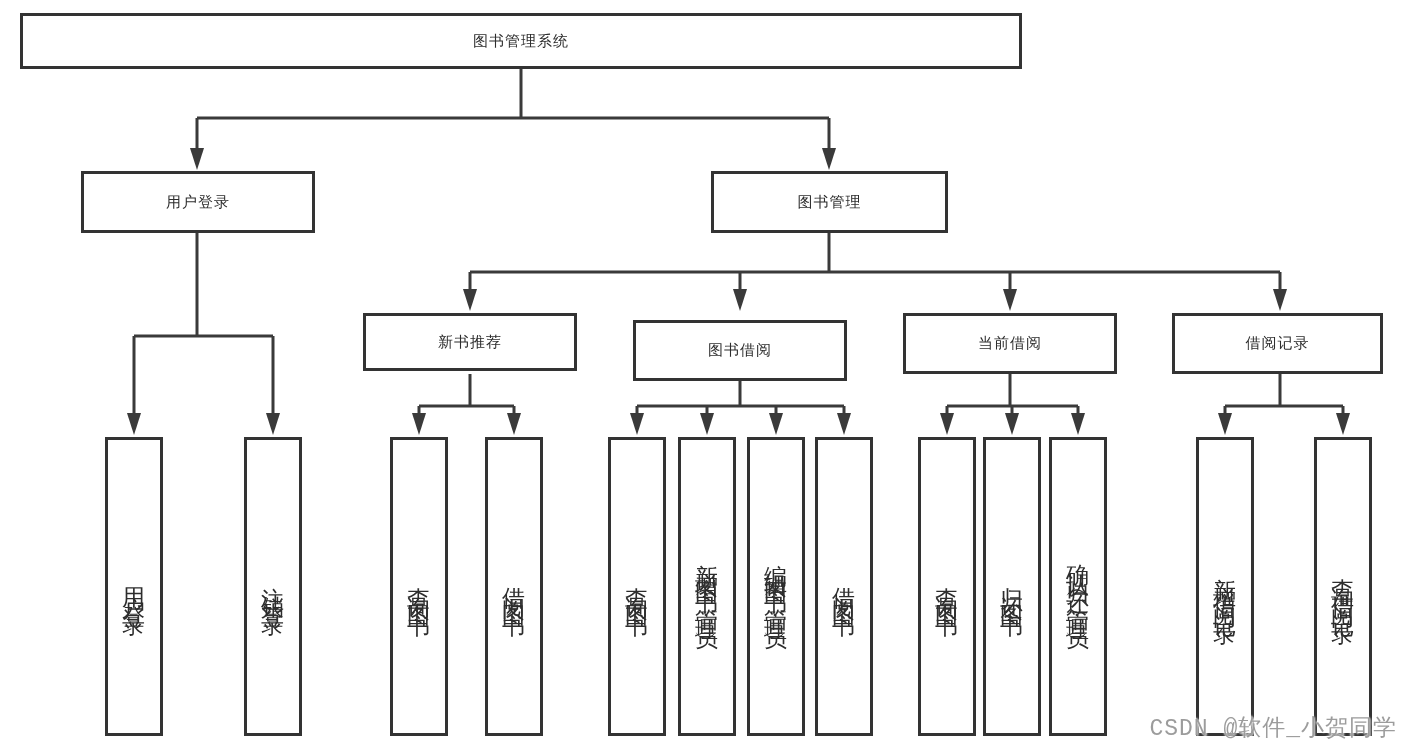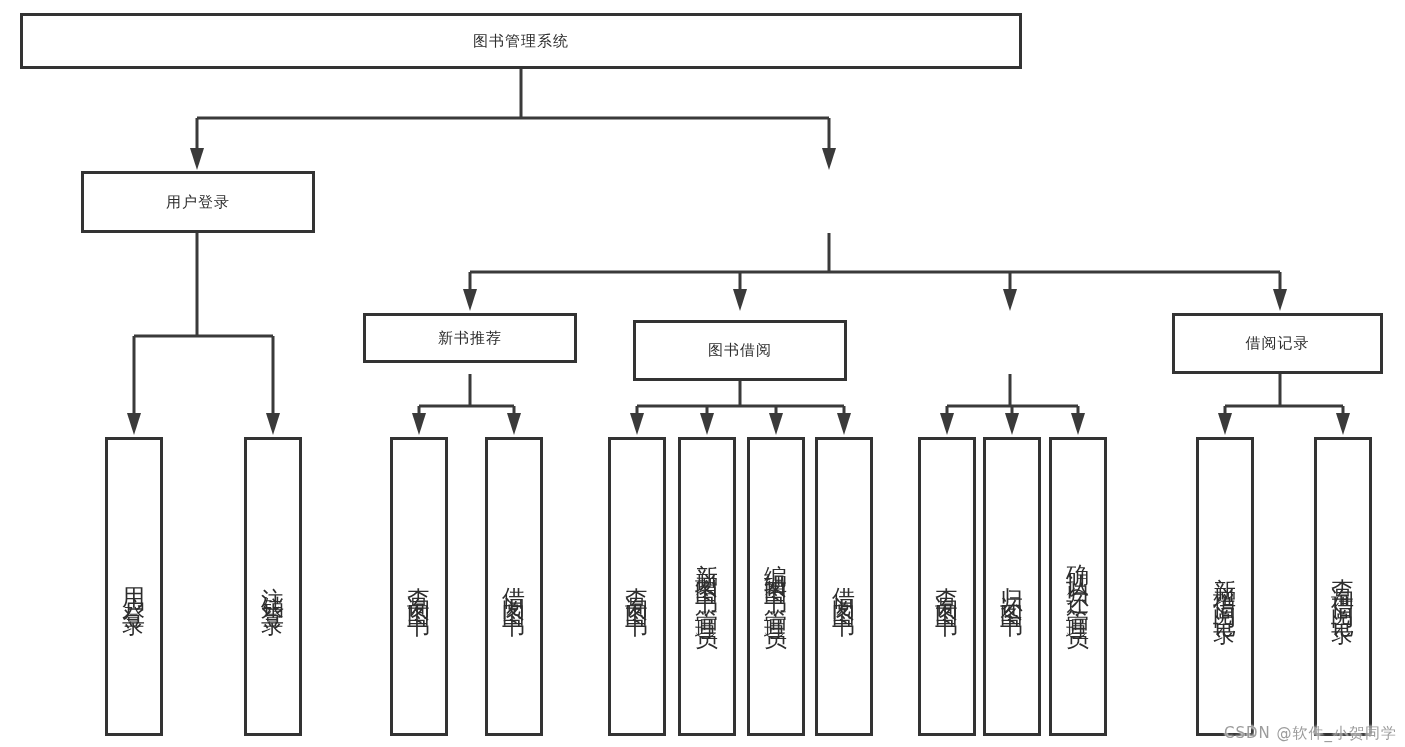--- a/index.html
+++ b/index.html
@@ -44,25 +44,26 @@
     letter-spacing:9px;
     line-height:52px;
     text-align:center;
     justify-content:center;
     white-space:normal;
   }
   .watermark{
     position:absolute;
     right:8px;
     bottom:4px;
-    font-size:15px;
+    font-size:23px;
     color:var(--watermark);
     letter-spacing:1px;
     z-index:3;
     text-shadow:1px 1px 2px rgba(255,255,255,.95),-1px -1px 2px rgba(255,255,255,.95);
+    font-family:Liberation Mono, monospace;
   }
 </style>
 </head>
 <body>
 
 <div class="stage">
 
   <svg class="connectors" viewBox="0 0 1405 747" xmlns="http://www.w3.org/2000/svg" aria-hidden="true">
     <defs>
       <path id="ah" d="M -7 -22 L 7 -22 L 0 0 Z"></path>
@@ -101,23 +102,25 @@
     <use class="head" href="#ah" transform="translate(947,435)"></use>
     <use class="head" href="#ah" transform="translate(1012,435)"></use>
     <use class="head" href="#ah" transform="translate(1078,435)"></use>
     <use class="head" href="#ah" transform="translate(1225,435)"></use>
     <use class="head" href="#ah" transform="translate(1343,435)"></use>
   </svg>
 
   <div class="node" style="left:20px;top:13px;width:1002px;height:56px">图书管理系统</div>
 
   <div class="node" style="left:81px;top:171px;width:234px;height:62px">用户登录</div>
+  <div class="node" style="left:711px;top:171px;width:237px;height:62px">图书管理</div>
 
-  <div class="node" style="left:363px;top:313px;width:214px;height:50px">新书推荐</div>
+  <div class="node" style="left:363px;top:313px;width:214px;height:58px">新书推荐</div>
   <div class="node" style="left:633px;top:320px;width:214px;height:61px">图书借阅</div>
+  <div class="node" style="left:903px;top:313px;width:214px;height:61px">当前借阅</div>
   <div class="node" style="left:1172px;top:313px;width:211px;height:61px">借阅记录</div>
 
   <div class="node vnode" style="left:105px;top:437px;width:58px;height:299px">用户登录</div>
   <div class="node vnode" style="left:244px;top:437px;width:58px;height:299px">注销登录</div>
 
   <div class="node vnode" style="left:390px;top:437px;width:58px;height:299px">查询图书</div>
   <div class="node vnode" style="left:485px;top:437px;width:58px;height:299px">借阅图书</div>
 
   <div class="node vnode" style="left:608px;top:437px;width:58px;height:299px">查询图书</div>
   <div class="node vnode" style="left:678px;top:437px;width:58px;height:299px">新增图书（管理员）</div>

